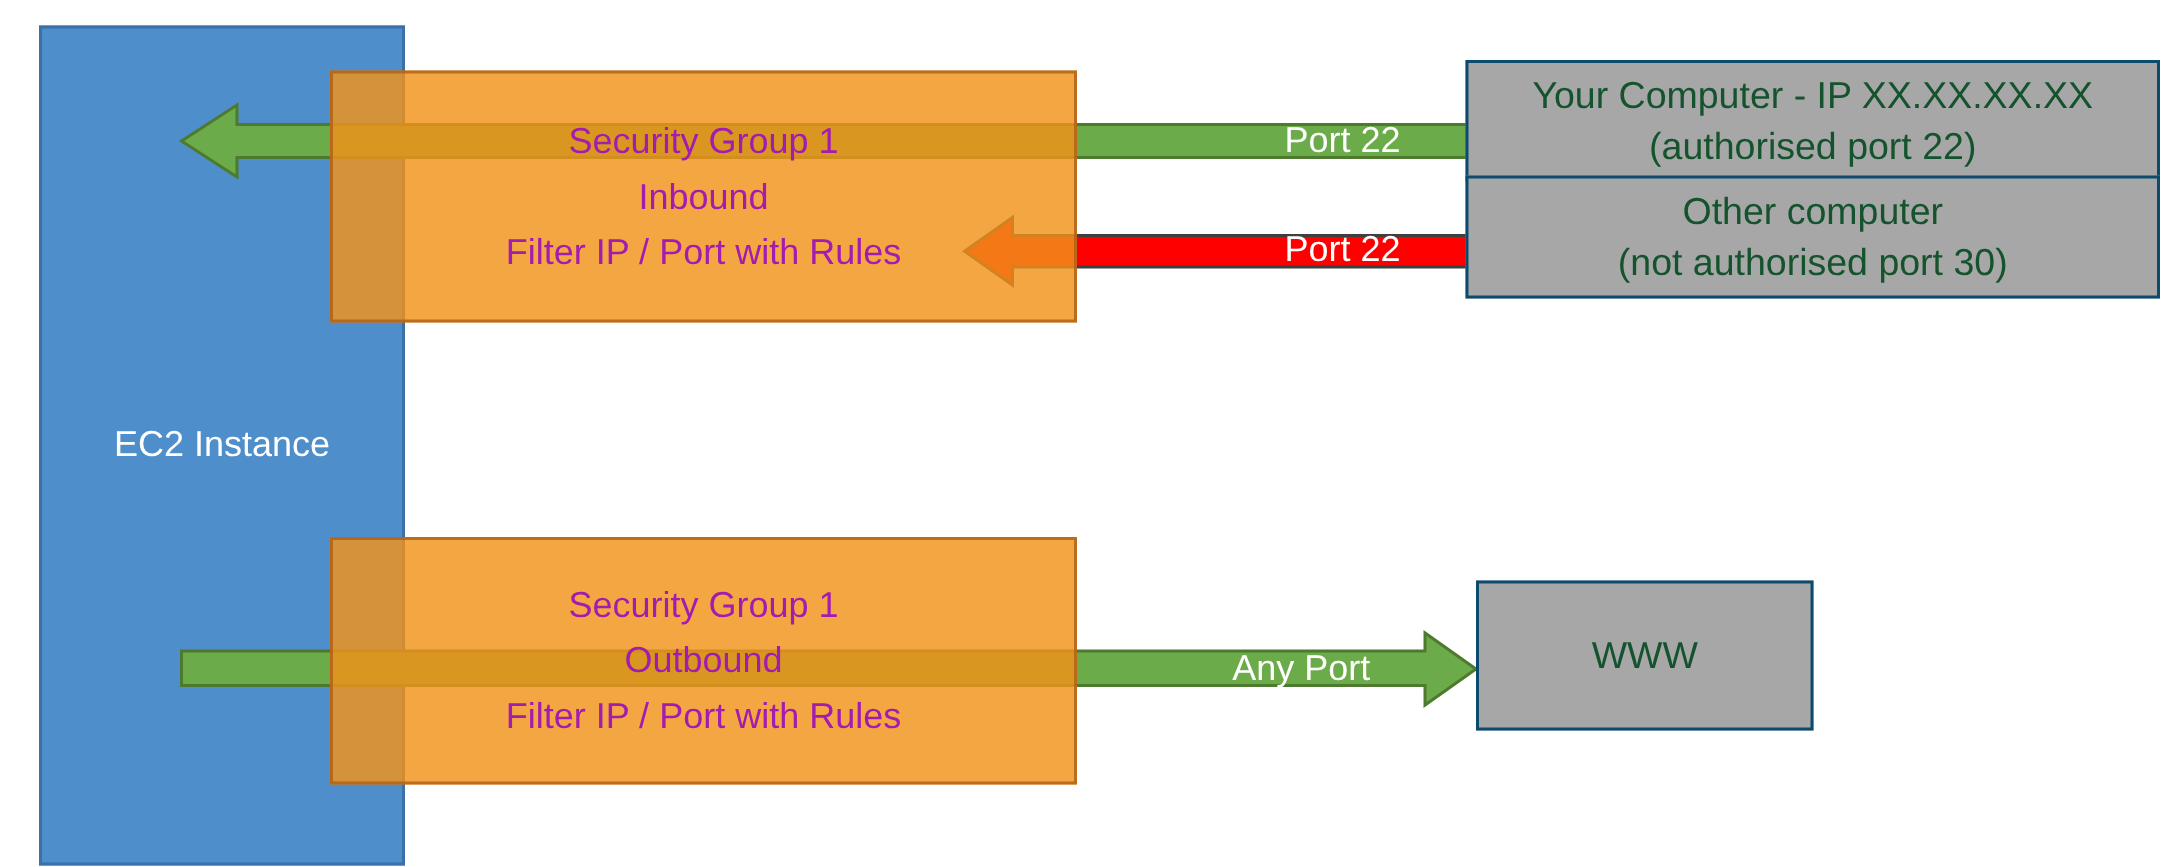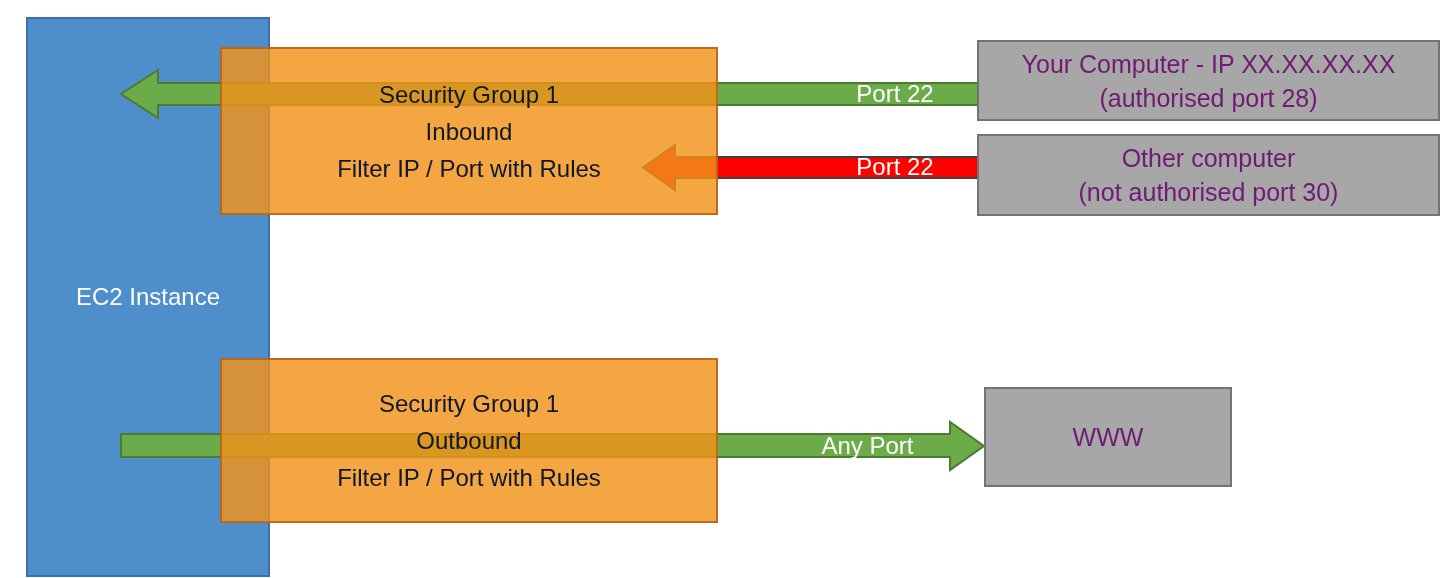--- a/index.html
+++ b/index.html
@@ -21,35 +21,35 @@
     z-index:1;
   }
 
   
   #arrows-svg{position:absolute;left:0;top:0;z-index:2;}
 
   
   .sg-box{
     background:rgba(242,147,26,0.82);
     border:2px solid rgba(177,98,22,0.85);
-    color:#0f172a;font-size:24px;line-height:37px;
+    color:#a21caf;font-size:24px;line-height:37px;
     z-index:3;
   }
   #sg-inbound{left:220px;top:47px;width:498px;height:168px;}
   #sg-outbound{left:220px;top:358px;width:498px;height:165px;}
 
   
   .grey-box{
-    background:#A7A7A7;border:2px solid #737373;
-    color:#701a75;font-size:25px;line-height:34px;
+    background:#A7A7A7;border:2px solid #0c4a6e;
+    color:#14532d;font-size:25px;line-height:34px;
     z-index:4;
   }
   #your-computer-box{left:977px;top:40px;width:463px;height:81px;}
-  #other-computer-box{left:977px;top:134px;width:463px;height:82px;}
-  #www-box{left:984px;top:387px;width:248px;height:100px;}
+  #other-computer-box{left:977px;top:117px;width:463px;height:82px;}
+  #www-box{left:984px;top:387px;width:225px;height:100px;}
 
   
   .arrow-label{
     position:absolute;z-index:5;
     color:#ffffff;font-size:24px;line-height:28px;
     text-align:center;white-space:nowrap;
   }
   #label-port22-allowed{left:820px;top:80px;width:150px;}
   #label-port22-blocked{left:820px;top:153px;width:150px;}
   #label-any-port{left:790px;top:432px;width:155px;}
@@ -79,21 +79,21 @@
   </div>
 
   <div class="box sg-box" id="sg-outbound">
     <div class="line">Security Group 1</div>
     <div class="line">Outbound</div>
     <div class="line">Filter IP / Port with Rules</div>
   </div>
 
   <div class="box grey-box" id="your-computer-box">
     <div class="line">Your Computer - IP XX.XX.XX.XX</div>
-    <div class="line">(authorised port 28)</div>
+    <div class="line">(authorised port 22)</div>
   </div>
 
   <div class="box grey-box" id="other-computer-box">
     <div class="line">Other computer</div>
     <div class="line">(not authorised port 30)</div>
   </div>
 
   <div class="box grey-box" id="www-box">
     <div class="line">WWW</div>
   </div>

